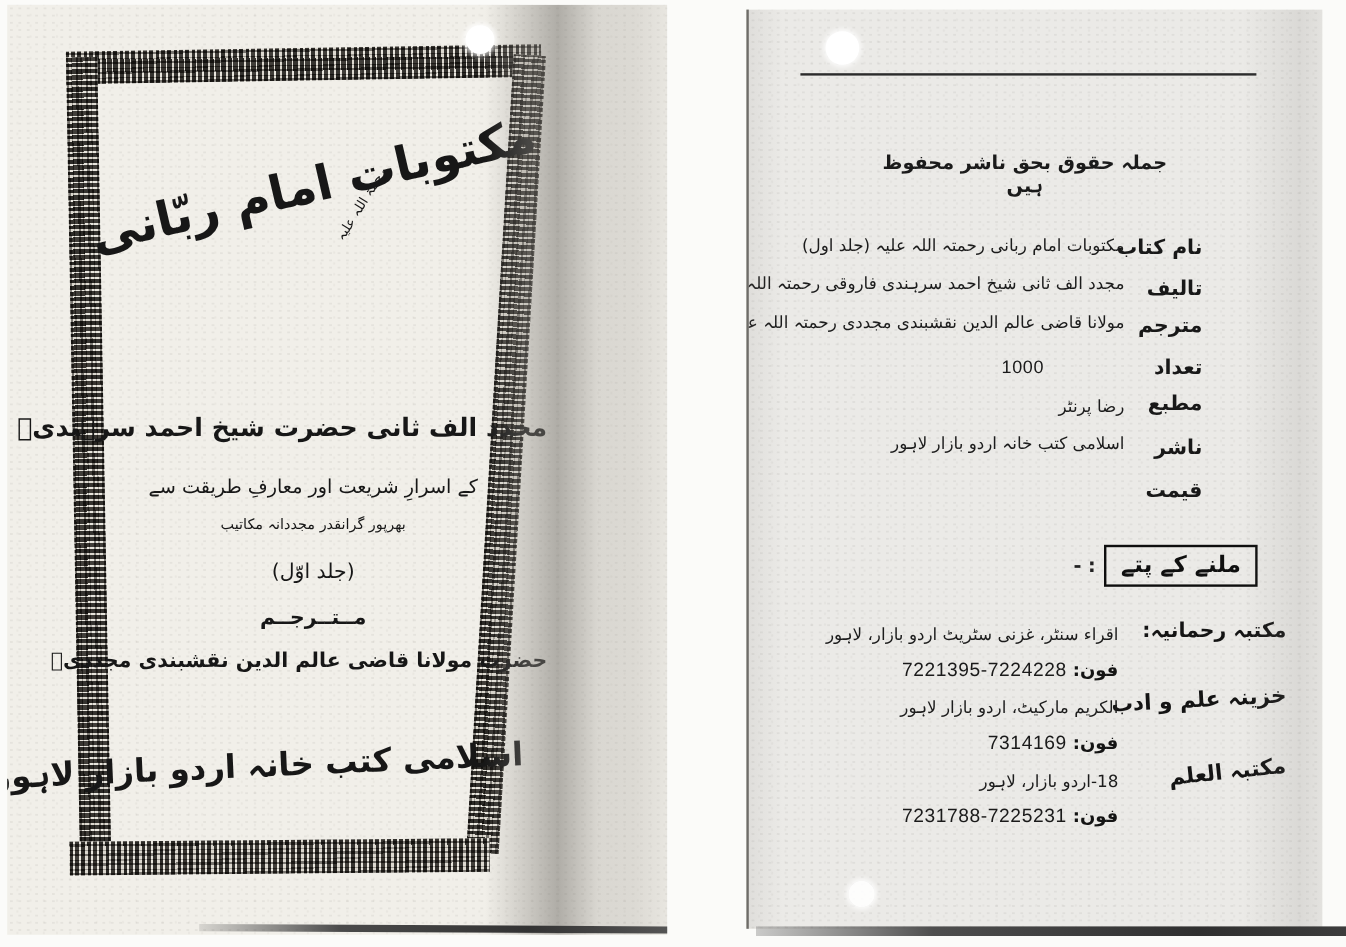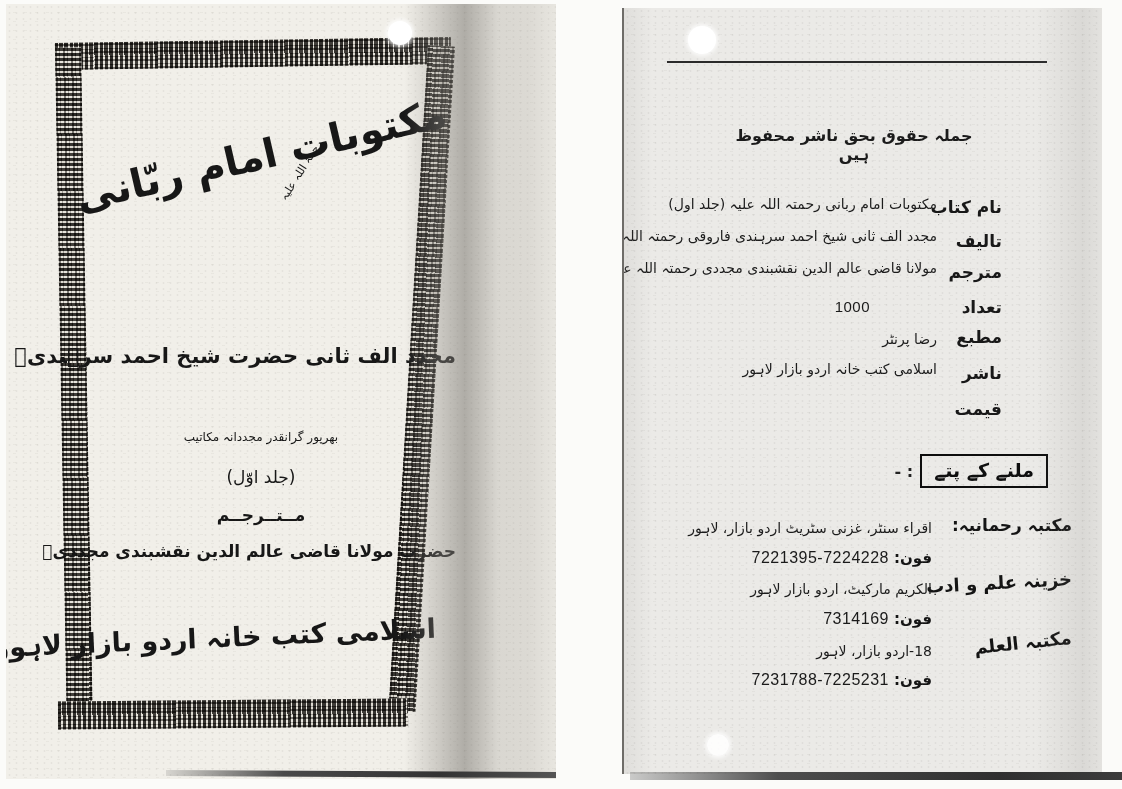--- a/index.html
+++ b/index.html
@@ -61,20 +61,21 @@
   <div class="orn orn-h" style="left:49px;top:36px;width:396px;height:27px;transform:rotate(-0.9deg);"></div>
   <div class="orn orn-v" style="left:49px;top:44px;width:26px;height:668px;transform:rotate(-1deg);transform-origin:top left;"></div>
   <div class="orn orn-v" style="left:422px;top:42px;width:27px;height:666px;transform:rotate(3.4deg);transform-origin:top center;"></div>
   <div class="orn orn-h" style="left:52px;top:696px;width:350px;height:28px;transform:rotate(-0.5deg);"></div>
 
   <div class="lp-text" style="left:55px;top:128px;width:400px;font-size:40px;font-weight:700;
               transform:rotate(-13deg);letter-spacing:1px;">مکتوبات امام ربّانی</div>
   <div class="lp-text" style="left:230px;top:160px;width:130px;font-size:11px;transform:rotate(-58deg);">رحمۃ اللہ علیہ</div>
 
   <div class="lp-text" style="top:340px;font-size:21px;font-weight:700;">مجدد الف ثانی حضرت شیخ احمد سرہندیؒ</div>
+  <div class="lp-text" style="top:392px;font-size:16px;">کے اسرارِ شریعت اور معارفِ طریقت سے</div>
   <div class="lp-text" style="top:426px;font-size:12px;">بھرپور گرانقدر مجددانہ مکاتیب</div>
   <div class="lp-text" style="top:501px;font-size:17px;font-weight:600;">مــتــرجــم</div>
   <div class="lp-text" style="top:463px;font-size:17px;">(جلد اوّل)</div>
   <div class="lp-text" style="top:537px;font-size:17px;font-weight:600;">حضرت مولانا قاضی عالم الدین نقشبندی مجددیؒ</div>
   <div class="lp-text" style="left:90px;top:616px;width:340px;font-size:27px;font-weight:700;transform:rotate(-2.5deg);">اسلامی کتب خانہ اردو بازار لاہور</div>
 
   <div class="shade" style="left:398px;top:0;width:152px;height:775px;
        background:linear-gradient(90deg, rgba(145,142,136,0) 0%, rgba(145,142,136,0.40) 24%,
                   rgba(115,112,106,0.52) 40%, rgba(150,147,141,0.26) 62%,
                   rgba(175,172,166,0.32) 82%, rgba(200,198,193,0.22) 100%);"></div>

